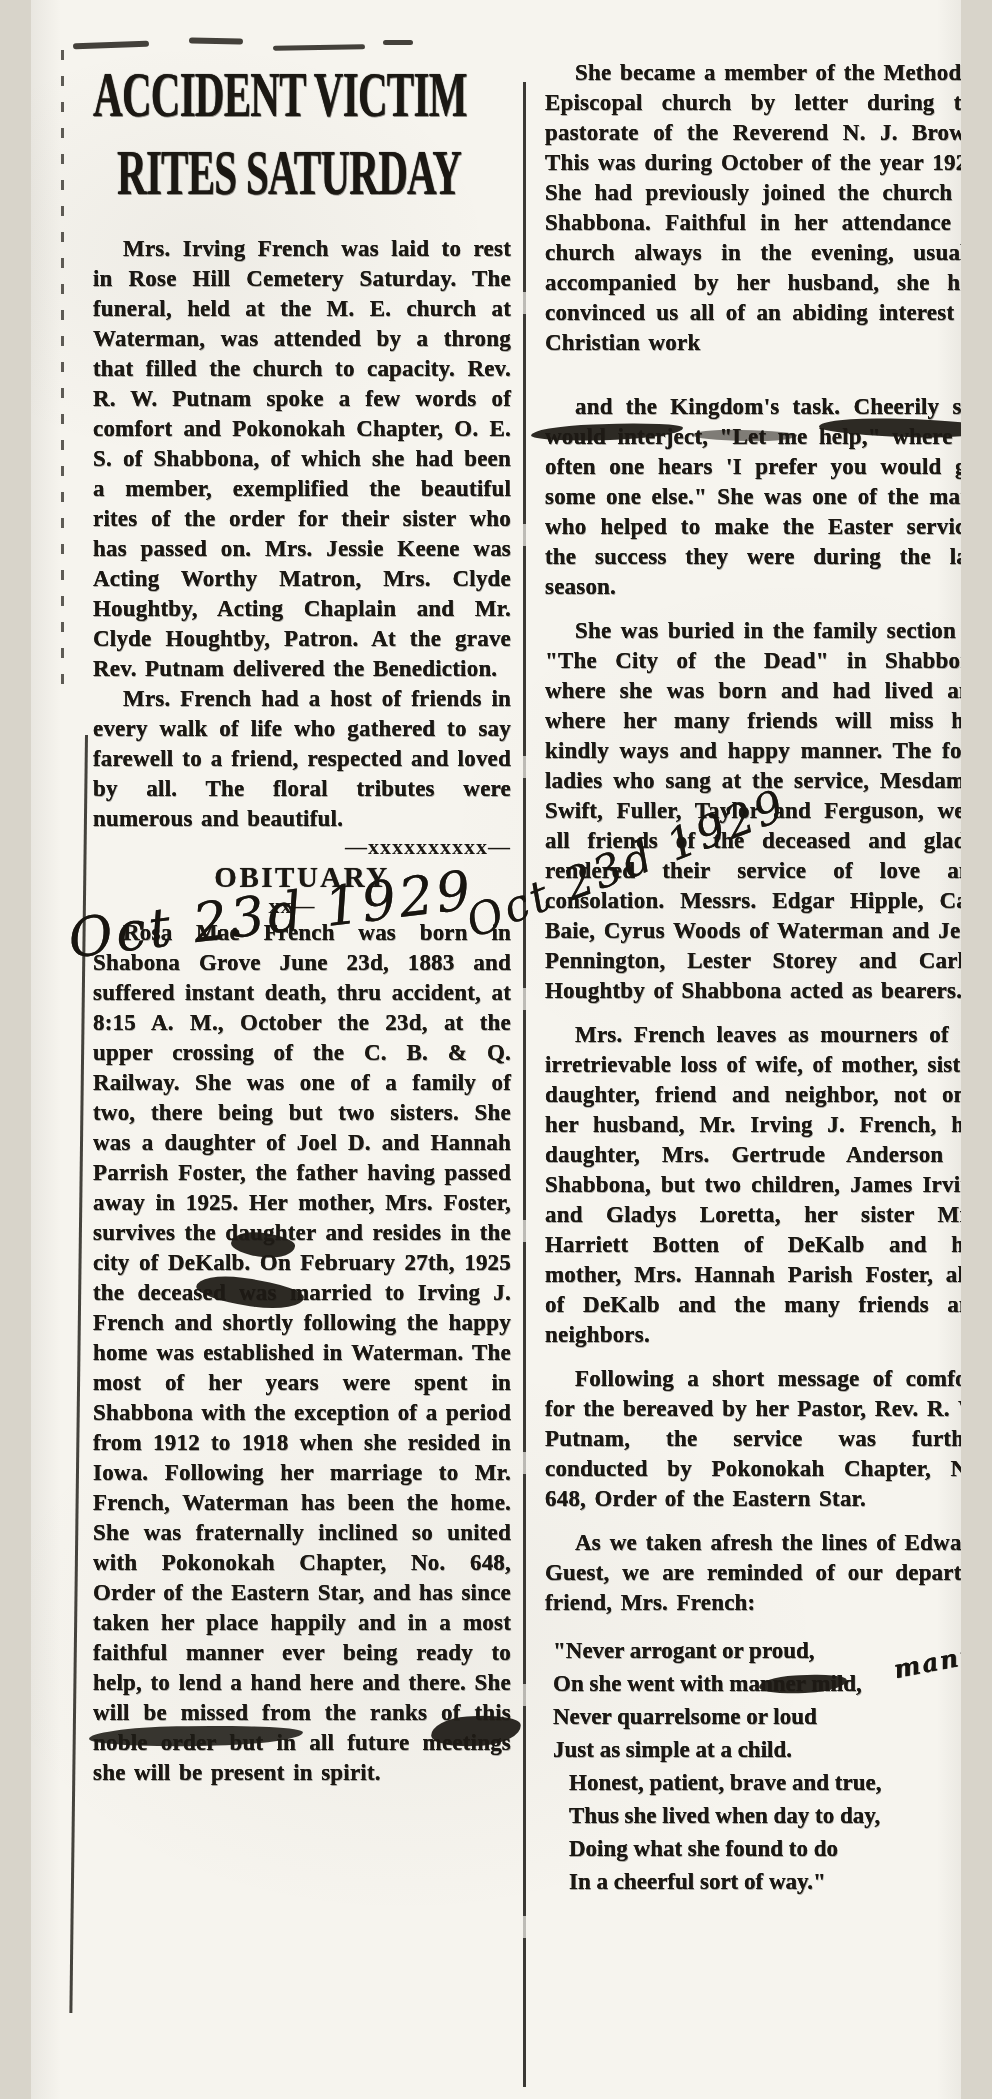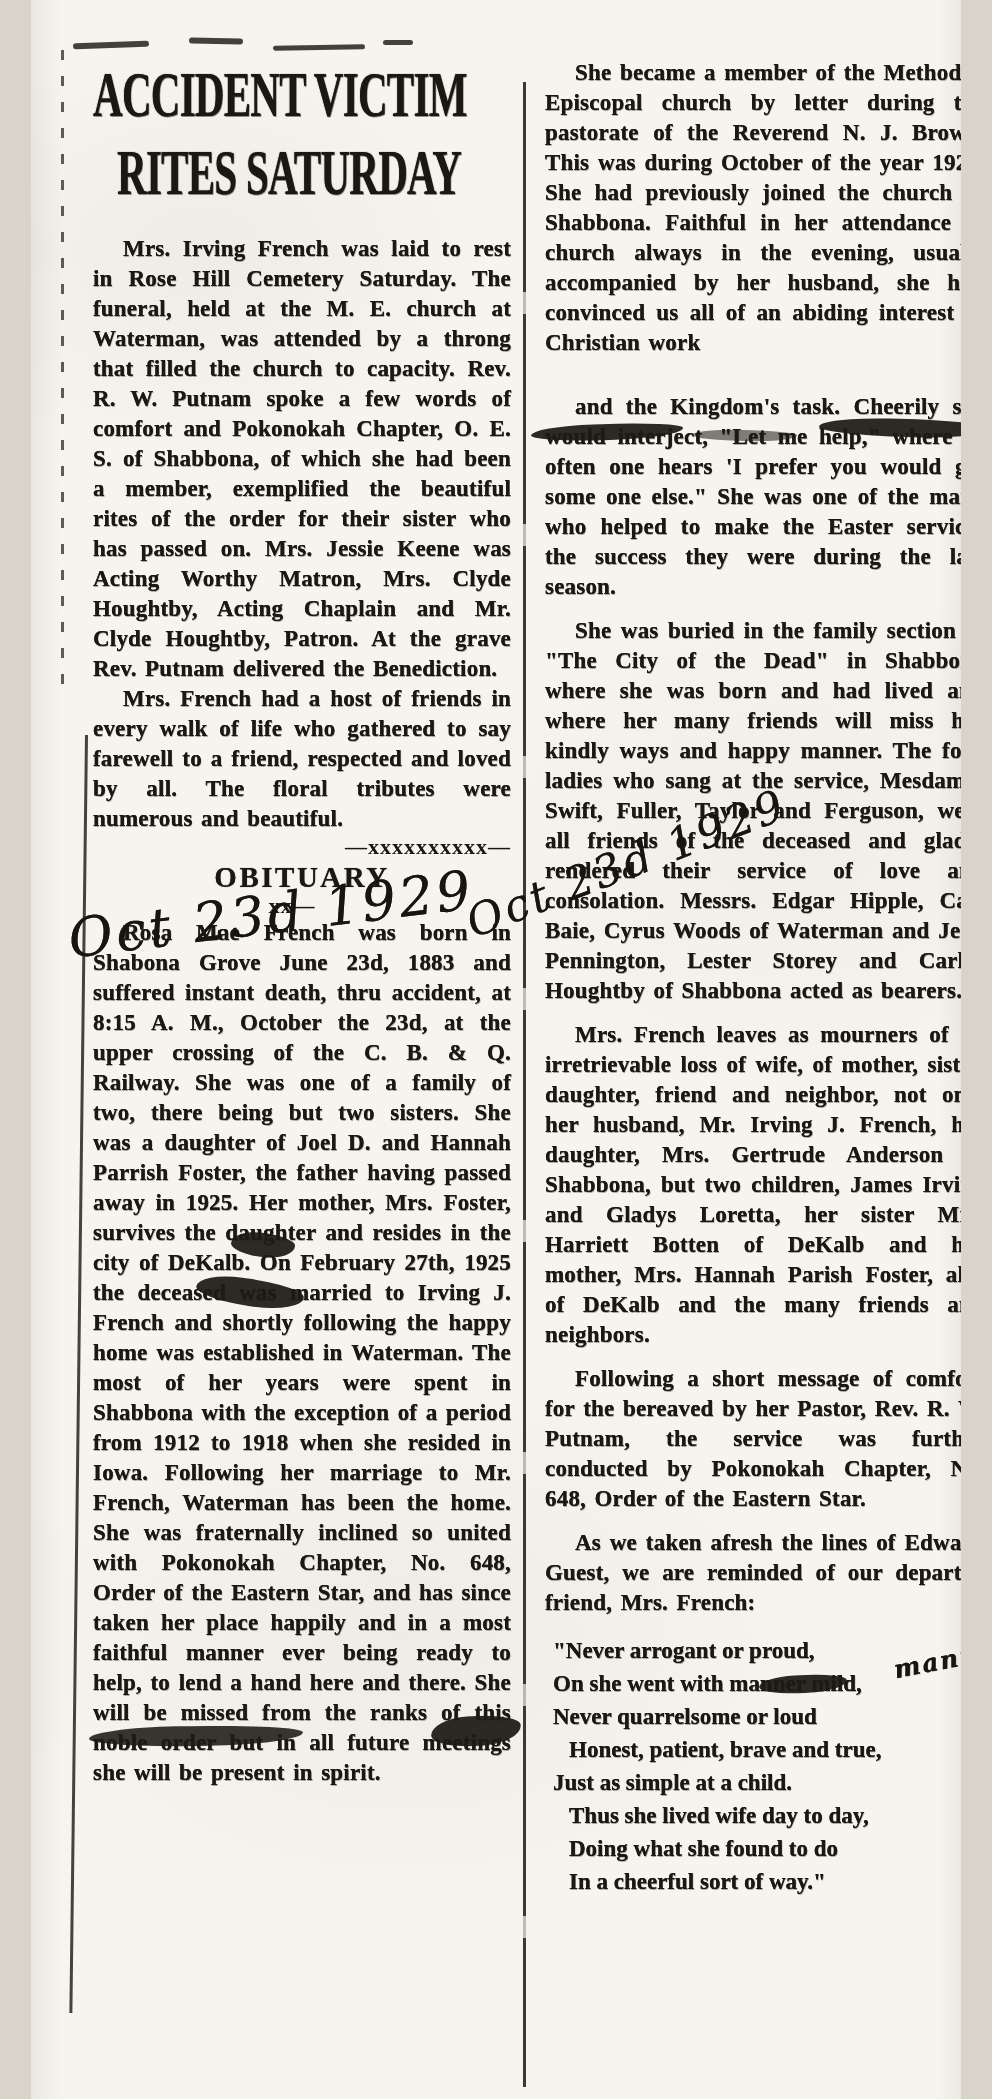--- a/index.html
+++ b/index.html
@@ -122,23 +122,23 @@
     <p class="body first">She became a member of the Methodist Episcopal church by letter during the pastorate of the Reverend N. J. Brown. This was during October of the year 1926. She had previously joined the church at Shabbona. Faithful in her attendance at church always in the evening, usually accompanied by her husband, she had convinced us all of an abiding interest in Christian work</p>
     <p class="body after-smudge">and the Kingdom's task. Cheerily she would interject, "Let me help," where so often one hears 'I prefer you would get some one else." She was one of the many who helped to make the Easter services the success they were during the last season.</p>
     <p class="body">She was buried in the family section of "The City of the Dead" in Shabbona where she was born and had lived and where her many friends will miss her kindly ways and happy manner. The four ladies who sang at the service, Mesdames Swift, Fuller, Taylor and Ferguson, were all friends of the deceased and gladly rendered their service of love and consolation. Messrs. Edgar Hipple, Carl Baie, Cyrus Woods of Waterman and Jean Pennington, Lester Storey and Carlos Houghtby of Shabbona acted as bearers.</p>
     <p class="body">Mrs. French leaves as mourners of an irretrievable loss of wife, of mother, sister, daughter, friend and neighbor, not only her husband, Mr. Irving J. French, her daughter, Mrs. Gertrude Anderson of Shabbona, but two children, James Irving and Gladys Loretta, her sister Mrs. Harriett Botten of DeKalb and her mother, Mrs. Hannah Parish Foster, also of DeKalb and the many friends and neighbors.</p>
     <p class="body">Following a short message of comfort for the bereaved by her Pastor, Rev. R. W. Putnam, the service was further conducted by Pokonokah Chapter, No. 648, Order of the Eastern Star.</p>
     <p class="body">As we taken afresh the lines of Edward Guest, we are reminded of our departed friend, Mrs. French:</p>
     <div class="poem">
       <div class="pline">"Never arrogant or proud,</div>
       <div class="pline">On she went with manner mild,</div>
       <div class="pline">Never quarrelsome or loud</div>
+      <div class="pline">Just as simple at a child.</div>
       <div class="pline ind">Honest, patient, brave and true,</div>
-      <div class="pline">Just as simple at a child.</div>
-      <div class="pline ind">Thus she lived wife day to day,</div>
+      <div class="pline ind">Thus she lived when day to day,</div>
       <div class="pline ind">Doing what she found to do</div>
       <div class="pline ind">In a cheerful sort of way."</div>
       <div class="smudge sm-poem"></div>
       <div class="hw-note">manner</div>
     </div>
   </div>
 
   <div class="hw hw-left">Oct 23d 1929</div>
   <div class="hw hw-right">Oct 23d 1929</div>
 

